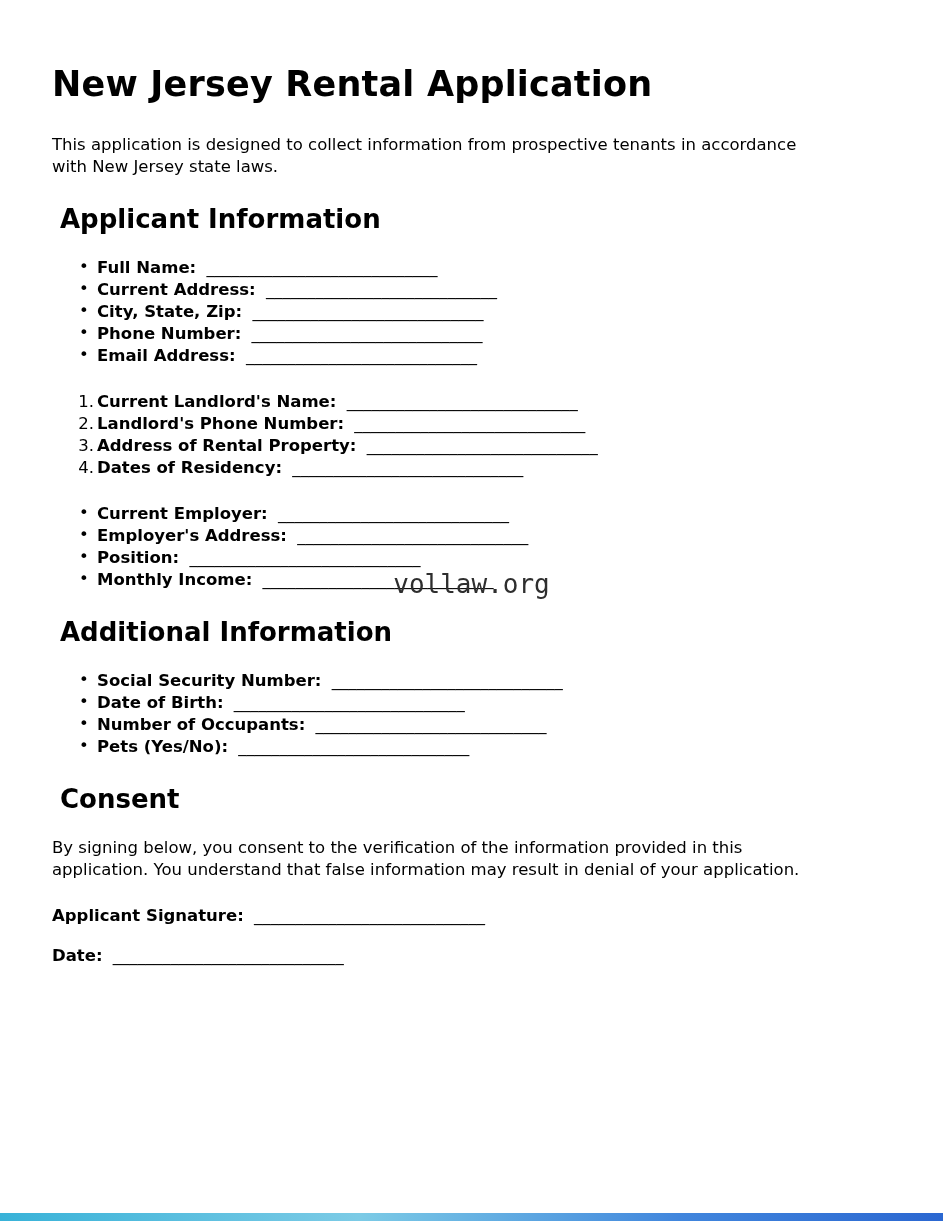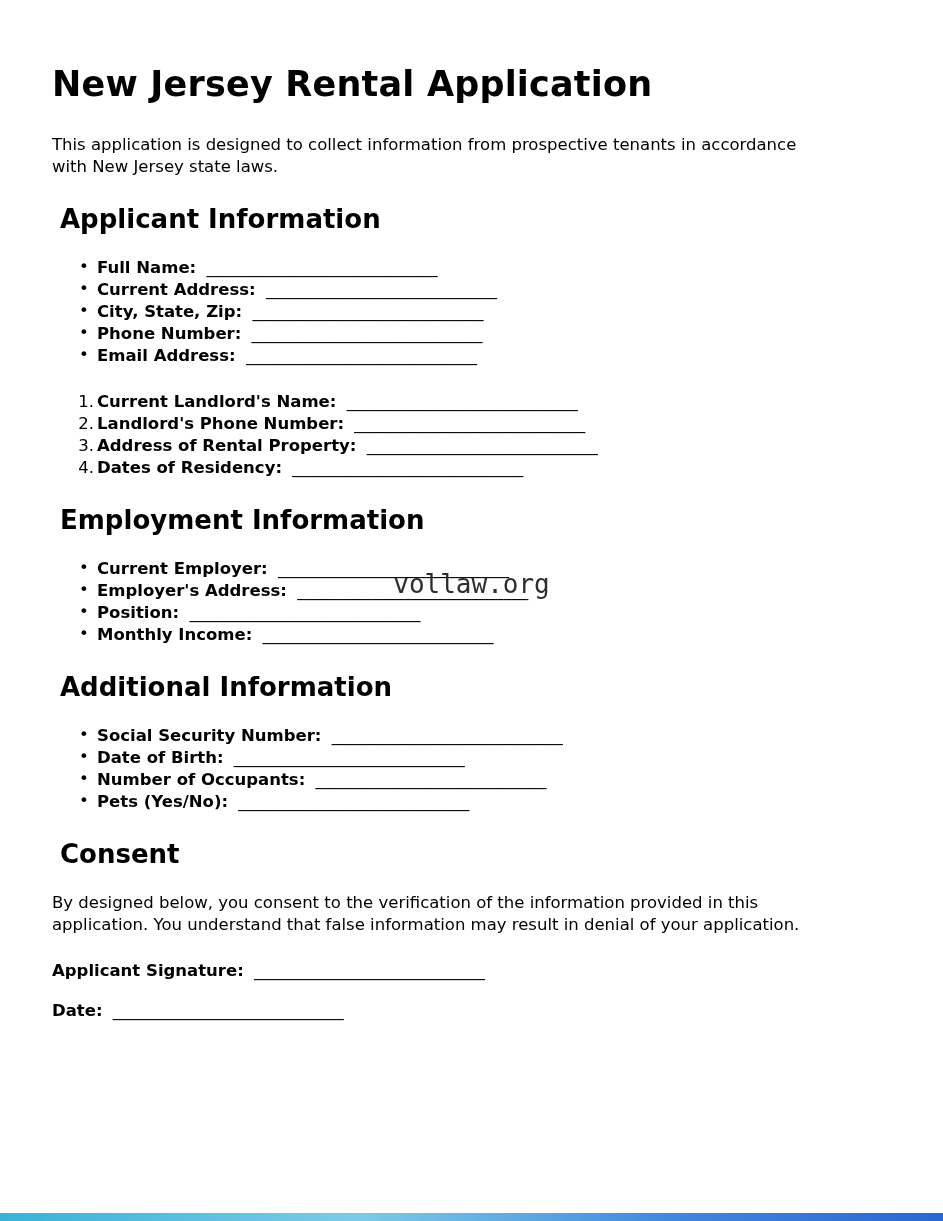--- a/index.html
+++ b/index.html
@@ -102,21 +102,20 @@
       <span class="label">Address of Rental Property:</span>
       <span class="blank">____________________________</span>
     </div>
     <div class="item">
       <span class="num">4.</span>
       <span class="label">Dates of Residency:</span>
       <span class="blank">____________________________</span>
     </div>
   </div>
 
-  <h2 class="section-heading">Employment Information</h2>
   <div class="list">
     <div class="item">
       <span class="bullet">•</span>
       <span class="label">Current Employer:</span>
       <span class="blank">____________________________</span>
     </div>
     <div class="item">
       <span class="bullet">•</span>
       <span class="label">Employer's Address:</span>
       <span class="blank">____________________________</span>
@@ -151,21 +150,21 @@
       <span class="blank">____________________________</span>
     </div>
     <div class="item">
       <span class="bullet">•</span>
       <span class="label">Pets (Yes/No):</span>
       <span class="blank">____________________________</span>
     </div>
   </div>
 
   <h2 class="section-heading">Consent</h2>
-  <p class="para">By designed below, you consent to the verification of the information provided in this
+  <p class="para">By signing below, you consent to the verification of the information provided in this
 application. You understand that false information may result in denial of your application.</p>
 
   <div class="sig-row">
     <span class="label">Applicant Signature:</span>
     <span class="blank">____________________________</span>
   </div>
   <div class="sig-row">
     <span class="label">Date:</span>
     <span class="blank">____________________________</span>
   </div>

